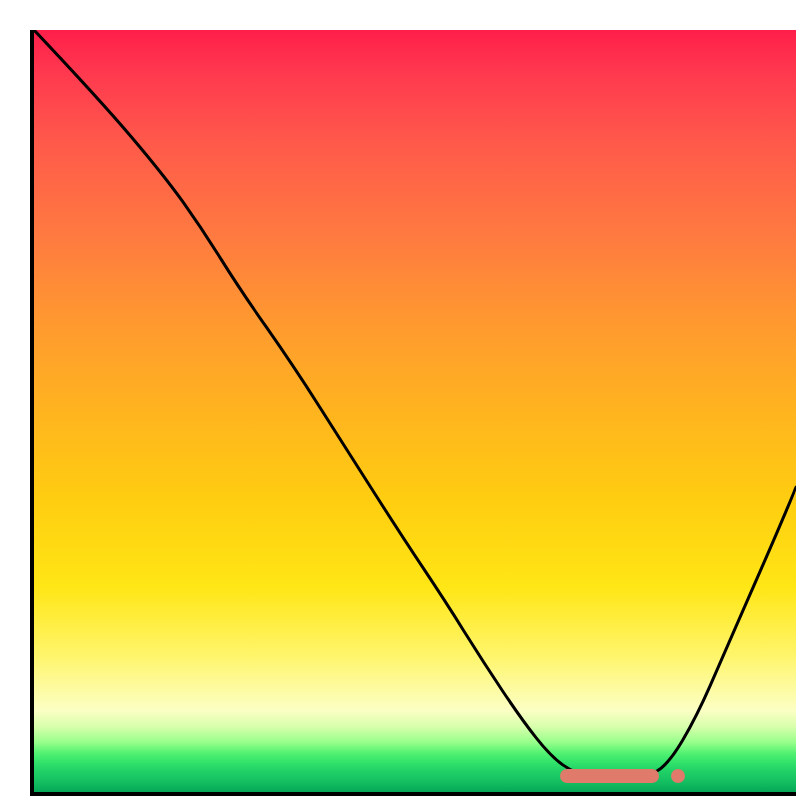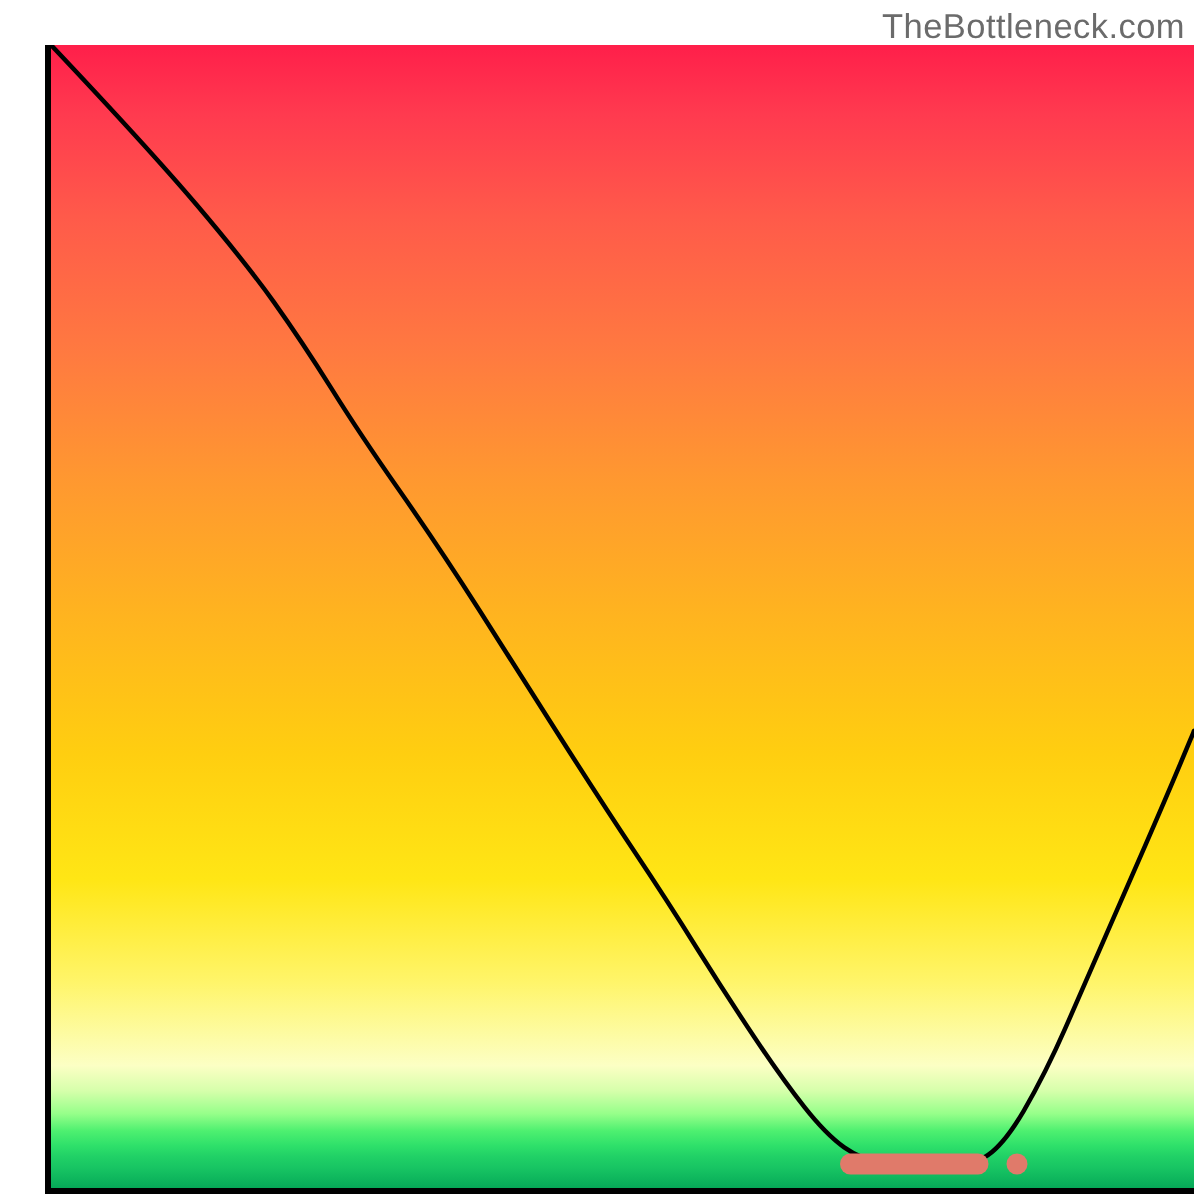--- a/index.html
+++ b/index.html
@@ -83,21 +83,20 @@
     border-radius: 50%;
     background: #e07a6a;
     z-index: 10;
   }
 </style>
 </head>
 <body>
 
 <div class="frame">
 
-  <div class="watermark">TheBottleneck.com</div>
 
   <div class="plot-area">
 
     <div class="gradient-bg"></div>
 
     <svg class="curve-layer" viewBox="0 0 762 762" preserveAspectRatio="none">
       <path id="curve-path" fill="none" stroke="#000" stroke-width="3" stroke-linecap="round" d="M 0.0 0.0 Q 64.8 68.6 97.2 106.7 Q 129.5 144.8 148.6 171.4 Q 167.6 198.1 186.7 228.6 Q 205.7 259.1 232.4 297.2 Q 259.1 335.3 285.8 377.2 Q 312.4 419.1 339.1 461.0 Q 365.8 502.9 388.6 537.2 Q 411.5 571.5 430.5 602.0 Q 449.6 632.5 468.6 661.0 Q 487.7 689.6 502.2 707.9 Q 516.6 726.2 528.8 734.9 Q 541.0 743.7 558.2 746.8 Q 575.3 749.8 592.5 749.0 Q 609.6 748.3 621.8 741.8 Q 634.0 735.3 648.5 710.6 Q 662.9 685.8 676.3 655.3 Q 689.6 624.8 702.9 594.4 Q 716.3 563.9 729.6 533.4 Q 742.9 502.9 752.5 480.1 T 762.0 457.2"></path>
     </svg>
 
     <div id="marker-strip" class="marker-strip" style="left: 525.78px; top: 738.998px; width: 99.06px; background: rgb(224, 122, 106);"></div>

